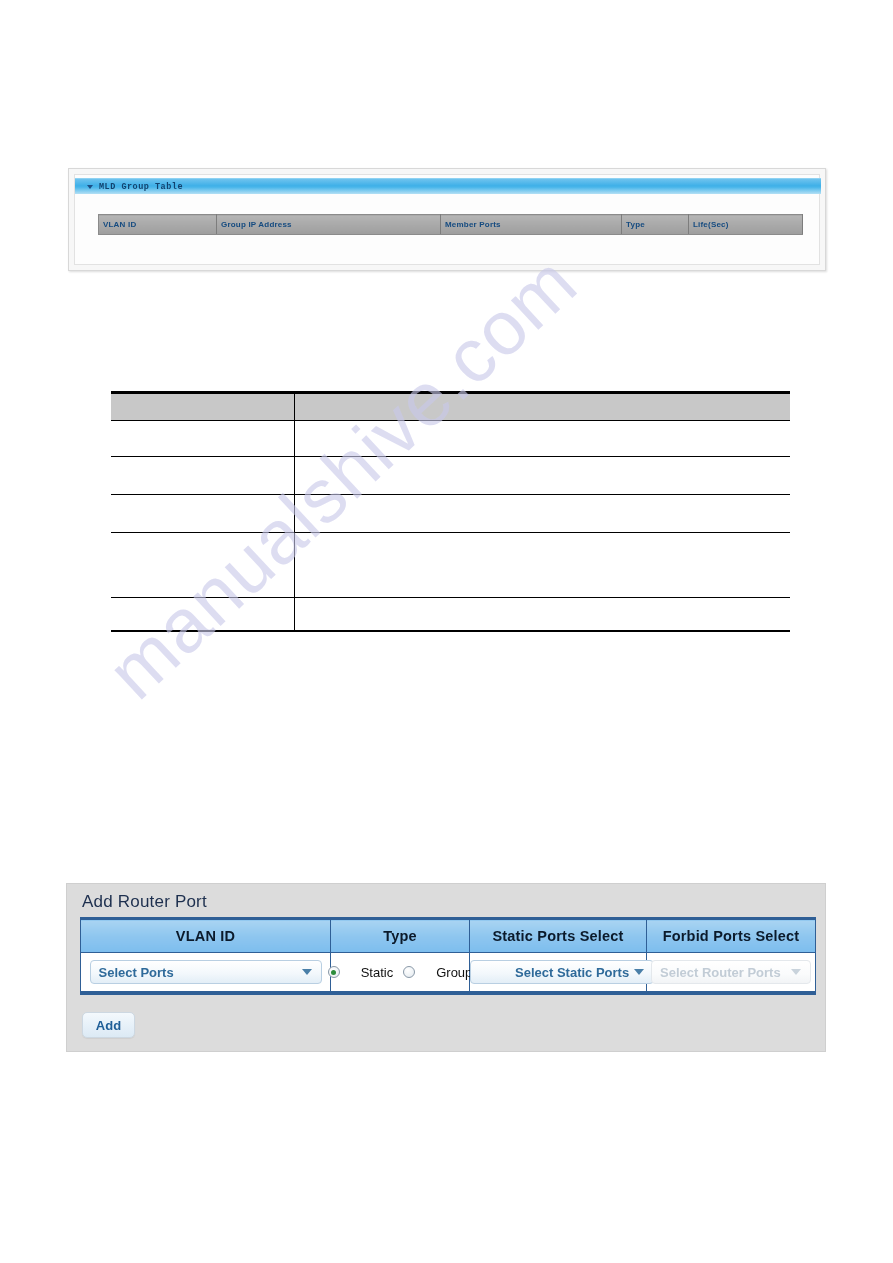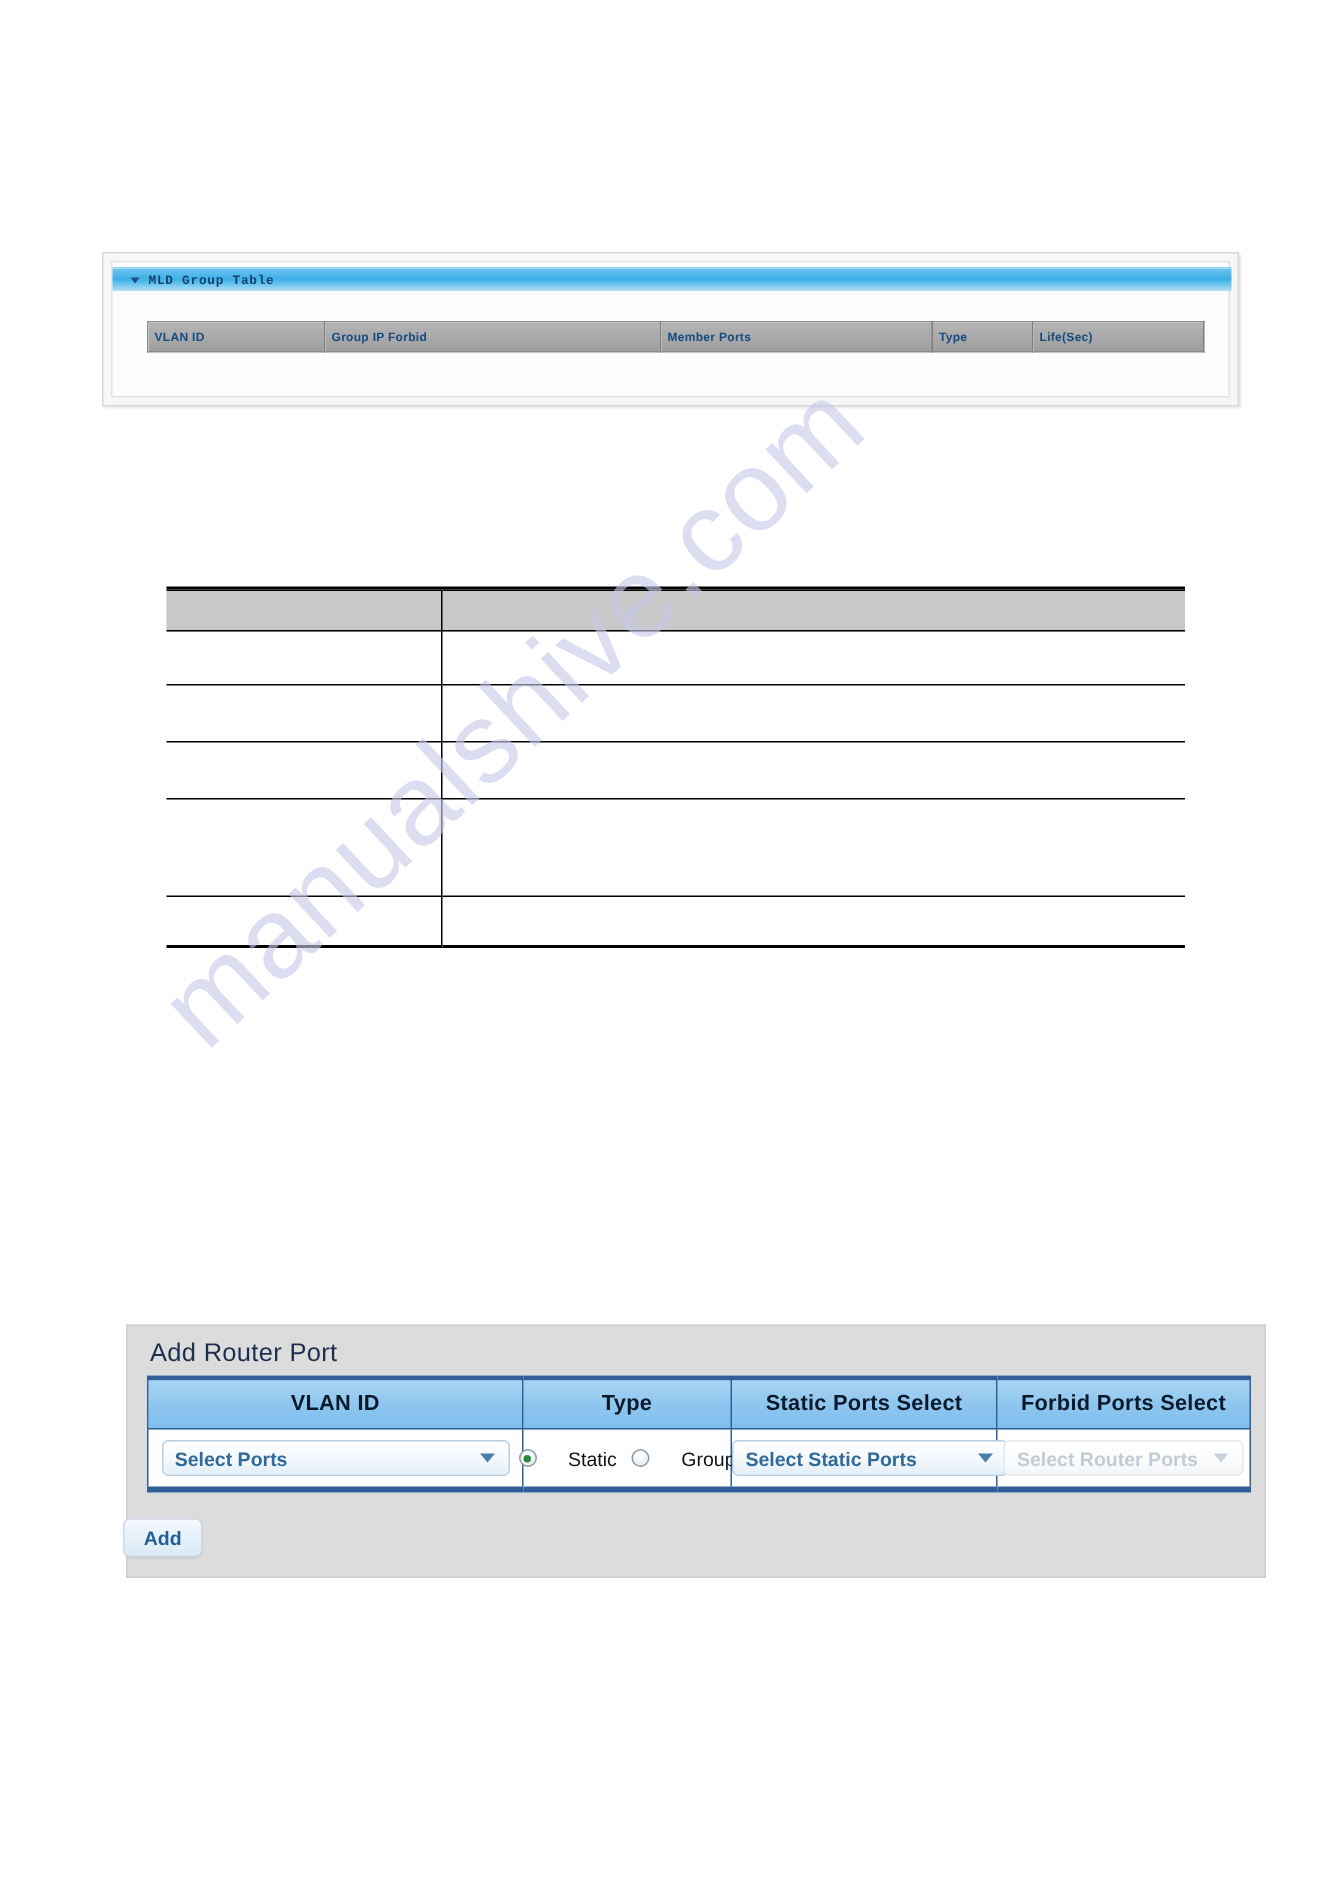--- a/index.html
+++ b/index.html
@@ -152,21 +152,21 @@
     display: block;
     font-size: 11px;
     color: #000;
     padding: 3px 6px;
     font-family: "Liberation Serif", serif;
   }
 
   
   #arp-panel {
     position: absolute;
-    left: 84px;
+    left: 66px;
     top: 883px;
     width: 760px;
     height: 169px;
     background: #dcdcdc;
     border: 1px solid #cfcfcf;
     box-sizing: border-box;
     z-index: 2;
   }
   #arp-title {
     position: absolute;
@@ -237,21 +237,21 @@
     font-family: "Liberation Sans", sans-serif;
   }
   .sel .caret {
     width: 0; height: 0;
     border-left: 5px solid transparent;
     border-right: 5px solid transparent;
     border-top: 6px solid #4a7fa8;
     margin-right: 9px;
   }
   .sel.vlan { width: 232px; }
-  .sel.static { width: 184px; }
+  .sel.static { width: 184px; padding-left: 36px; }
   .sel.forbid {
     width: 160px;
     border-color: #e4e8ec;
     background: linear-gradient(to bottom, #ffffff 0%, #fafbfc 60%, #f2f4f6 100%);
   }
   .sel.forbid .sel-label { color: #c2ccd6; }
   .sel.forbid .caret { border-top-color: #c9d3dc; }
 
   .radio-wrap {
     display: flex;
@@ -331,21 +331,21 @@
     <colgroup>
       <col style="width:118px">
       <col style="width:224px">
       <col style="width:181px">
       <col style="width:67px">
       <col style="width:114px">
     </colgroup>
     <thead>
       <tr>
         <th>VLAN ID</th>
-        <th>Group IP Forbid</th>
+        <th>Group IP Address</th>
         <th>Member Ports</th>
         <th>Type</th>
         <th>Life(Sec)</th>
       </tr>
     </thead>
     <tbody></tbody>
   </table>
 </div>
 
 <table id="desc-table">

